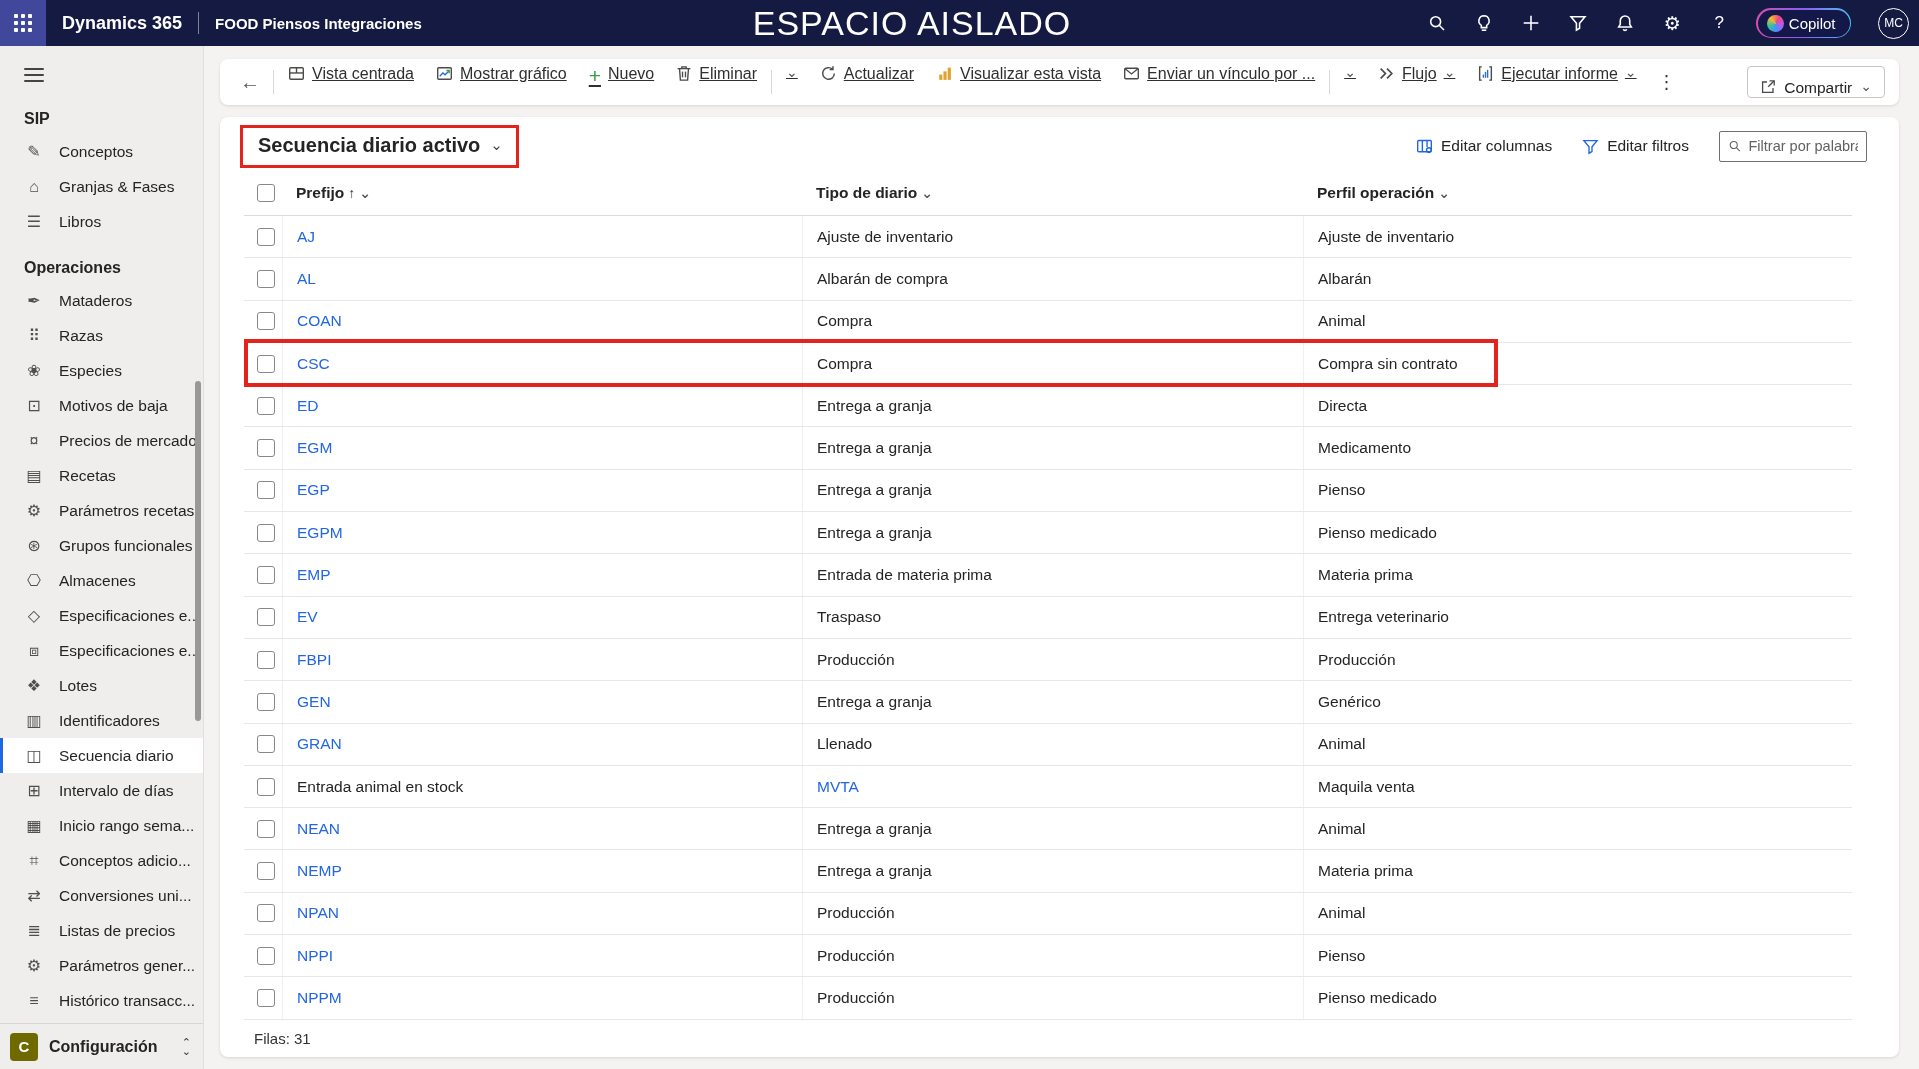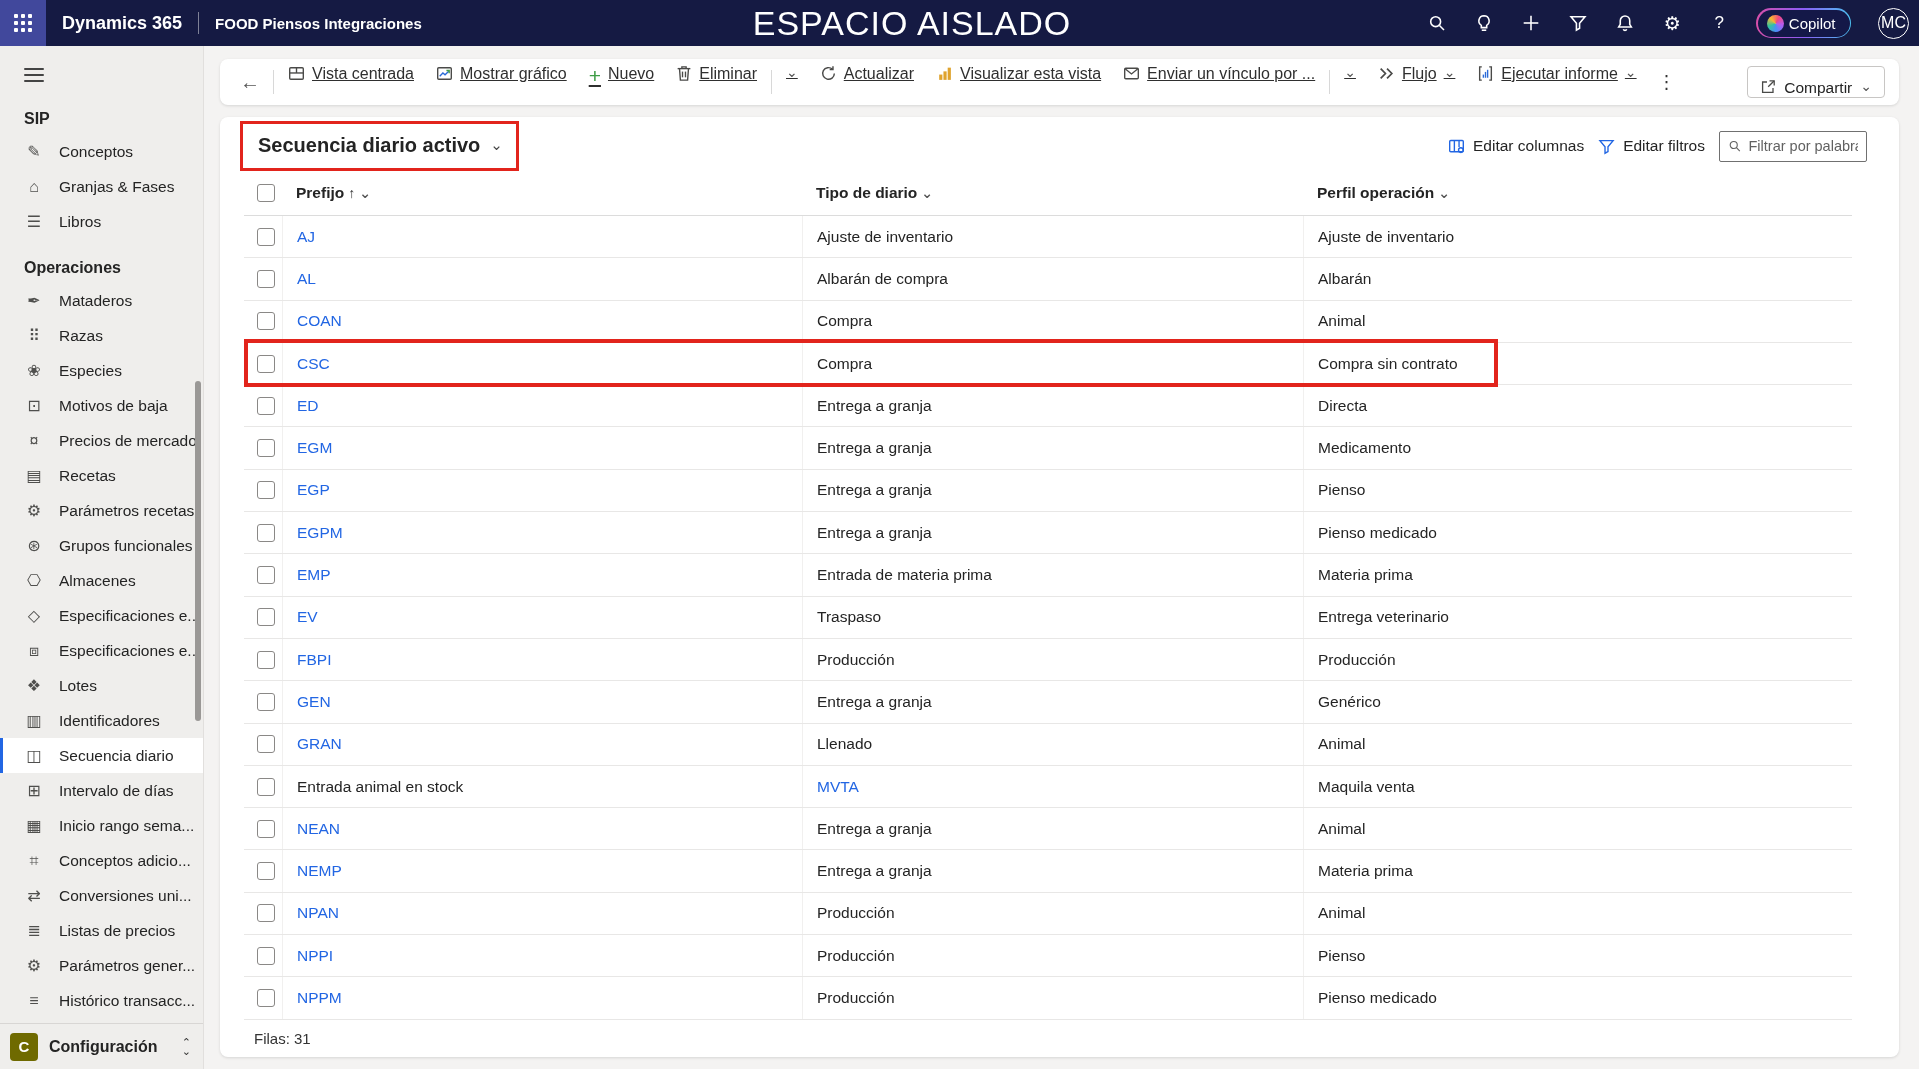--- a/index.html
+++ b/index.html
@@ -15,21 +15,21 @@
   .tb-div { width:1px; height:22px; background:rgba(255,255,255,.45); margin:0 16px; }
   .tb-org { font-size:15px; white-space:nowrap;font-weight:bold; }
   .tb-banner { position:absolute; left:912px; top:50%; transform:translate(-50%,-50%); font-size:34px; font-weight:300; letter-spacing:1px; white-space:nowrap; }
   .tb-right { margin-left:auto; display:flex; align-items:center; gap:27px; padding-right:10px; }
   .tb-ic { width:20px; height:20px; display:flex; align-items:center; justify-content:center; cursor:pointer; font-size:18px; color:#fff; }
   .tb-ic svg { display:block; }
   .copilot-wrap { padding:1.5px; border-radius:17px; background:linear-gradient(90deg,#d84fa8,#8b5cf6,#4cc2f1); cursor:pointer; }
   .copilot-btn { display:flex; align-items:center; gap:5px; background:#141848; border-radius:16px; padding:5px 14px 5px 9px; }
   .copilot-logo { width:17px; height:17px; border-radius:50%; background:conic-gradient(from 30deg,#f1477f,#b45cf1,#4a8df8,#31c4a1,#f7b731,#f1477f); }
   .copilot-label { font-size:15px; color:#fff; }
-  .avatar { width:31px; height:31px; border:1.5px solid #fff; border-radius:50%; display:flex; align-items:center; justify-content:center; font-size:16px; cursor:pointer; }
+  .avatar { width:31px; height:31px; border:1.5px solid #fff; border-radius:50%; display:flex; align-items:center; justify-content:center; font-size:12px; cursor:pointer; }
 
   
   .app { display:flex; height:1023px; }
 
   
   .sidebar { width:204px; background:#efeeec; border-right:1px solid #e1dfdd; display:flex; flex-direction:column; position:relative; flex-shrink:0; }
   .burger { margin:18px 0 4px 24px; width:20px; cursor:pointer; }
   .burger i { display:block; height:2px; background:#444; margin:4px 0; border-radius:1px; }
   .nav-header { font-weight:bold; font-size:16px; margin:20px 0 6px 24px; }
   .nav-item { height:35px; display:flex; align-items:center; padding-left:24px; gap:15px; font-size:15.5px; cursor:pointer; white-space:nowrap; flex-shrink:0; }
@@ -50,25 +50,25 @@
   .cmd svg { display:block; flex-shrink:0; }
   .cmd-div { width:1px; height:24px; background:#d8d8d8; margin:0 3px; flex-shrink:0; }
   .chev { font-size:14px; color:#555; line-height:1; }
   .back { font-size:20px; color:#555; padding:0 10px; cursor:pointer; }
   .plus-green { color:var(--nuevo-green,#3F9C46); font-size:21px; font-weight:400; line-height:1; }
   .more-v { font-size:18px; color:#333; padding:0 10px; cursor:pointer; }
   .share-btn { margin-left:auto; border:1px solid #c8c6c4; border-radius:4px; height:32px; display:flex; align-items:flex-start; gap:8px; padding:12px 12px; font-size:15.5px; cursor:pointer; background:#fff; }
 
   
   .gridcard { background:#fff; border-radius:8px; box-shadow:0 1px 3px rgba(0,0,0,.12); flex:1; display:flex; flex-direction:column; overflow:hidden; }
-  .view-head { height:54px; display:flex; padding:4px 32px 0 20px; flex-shrink:0; }
+  .view-head { height:54px; display:flex; align-items:center; padding:4px 32px 0 20px; flex-shrink:0; }
   .title-box { border:3px solid var(--annotation,#E2241C); display:flex; align-items:center; gap:10px; padding:6px 13px 8px 15px; }
   .view-title { font-size:20px; font-weight:bold; white-space:nowrap; }
   .title-chev { font-size:15px; color:#444; }
-  .head-right { margin-left:auto; display:flex; align-items:center; gap:14px; }
+  .head-right { margin-left:auto; display:flex; align-items:center; gap:30px; }
   .head-action { display:flex; align-items:center; gap:8px; font-size:15.5px; cursor:pointer; white-space:nowrap; }
   .kw-search { width:148px; height:31px; border:1px solid #707070; border-radius:2px; display:flex; align-items:center; gap:7px; padding:0 8px; background:#fff; }
   .kw-search input { border:none; outline:none; width:100%; font-size:14.5px; font-family:inherit; color:#242424; }
   .kw-search input::placeholder { color:#616161; }
 
   .thead, .trow { display:grid; grid-template-columns:38px 520px 501px auto; align-items:center; }
   .thead { margin:0 47px 0 24px; height:45px; border-bottom:1px solid #dcdcdc; flex-shrink:0; }
   .th { font-size:15.5px; font-weight:bold; display:flex; align-items:center; gap:4px; cursor:pointer; }
   .th, .td { padding-left:14px; }
   .sort { font-size:14px; color:#333; font-weight:normal; }

